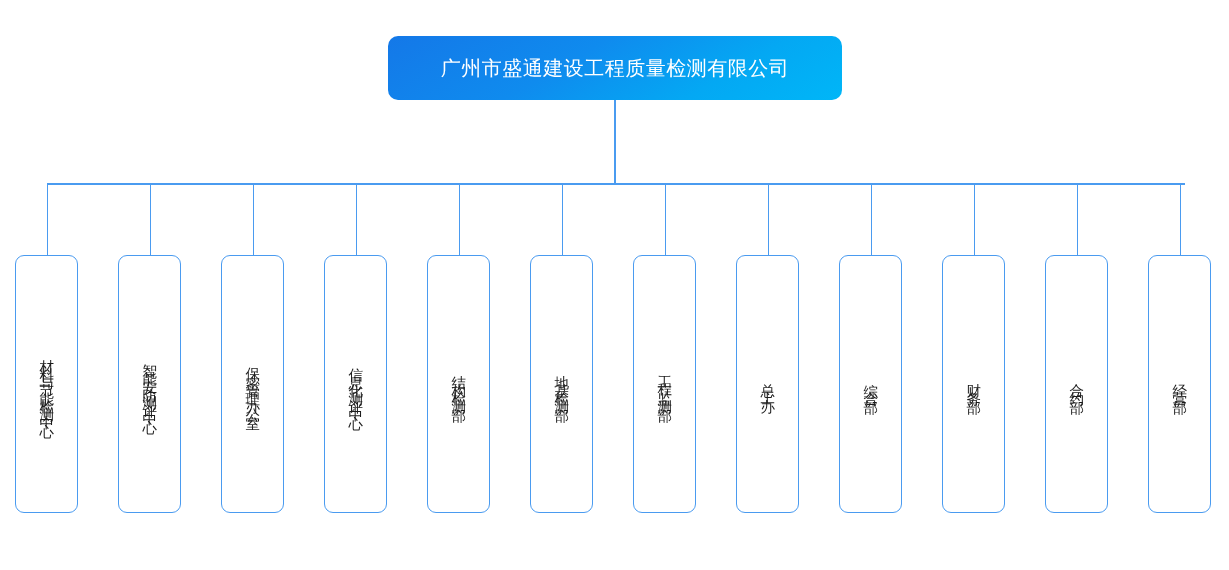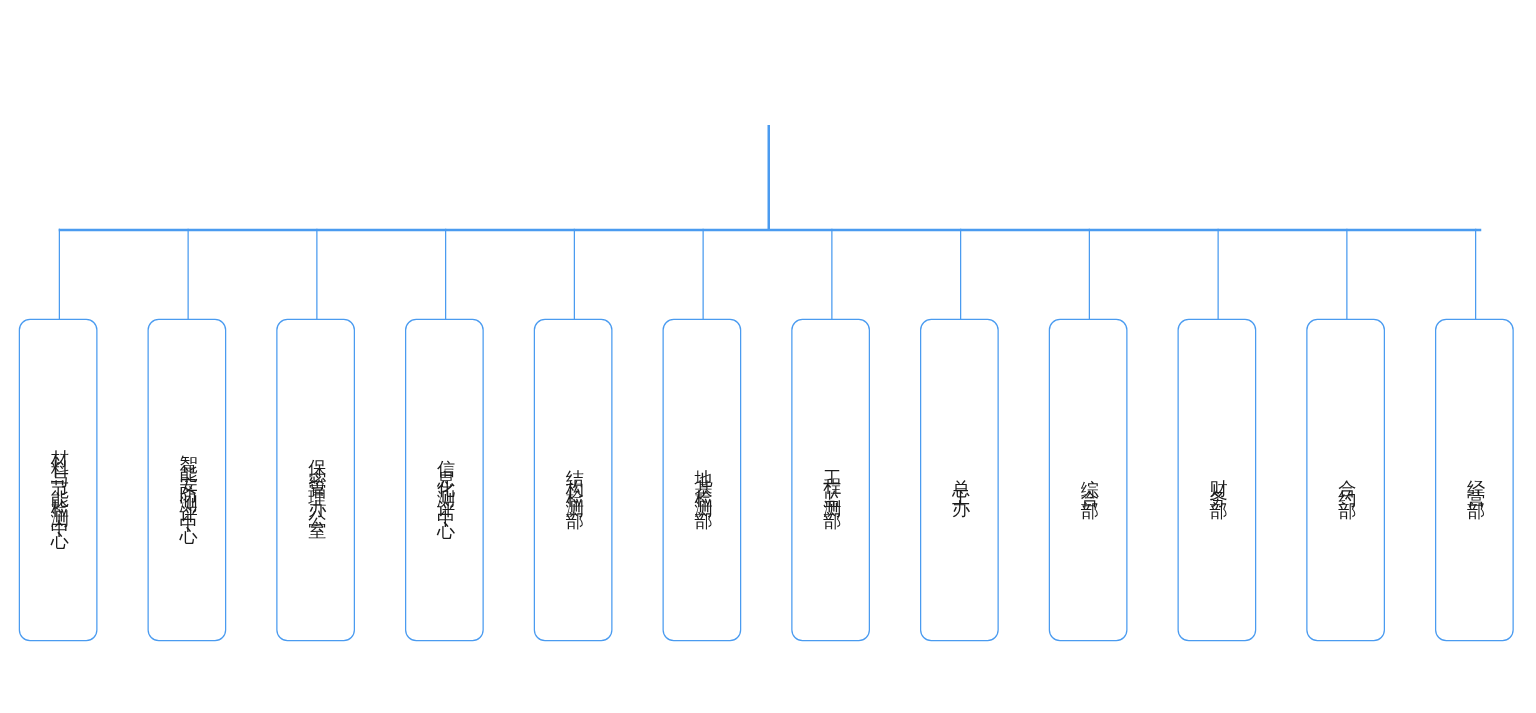--- a/index.html
+++ b/index.html
@@ -92,20 +92,23 @@
     white-space: nowrap;
     text-align: center;
     font-weight: 400;
   }
 </style>
 </head>
 <body>
 
 <div id="org-chart">
 
+  <div class="root-node">
+    <span class="root-title">广州市盛通建设工程质量检测有限公司</span>
+  </div>
 
   <div class="conn conn-stem-root"></div>
   <div class="conn conn-bus"></div>
 
   <div class="conn conn-drop" style="left:46.5px;"></div>
   <div class="conn conn-drop" style="left:149.5px;"></div>
   <div class="conn conn-drop" style="left:252.5px;"></div>
   <div class="conn conn-drop" style="left:355.5px;"></div>
   <div class="conn conn-drop" style="left:458.5px;"></div>
   <div class="conn conn-drop" style="left:561.5px;"></div>

